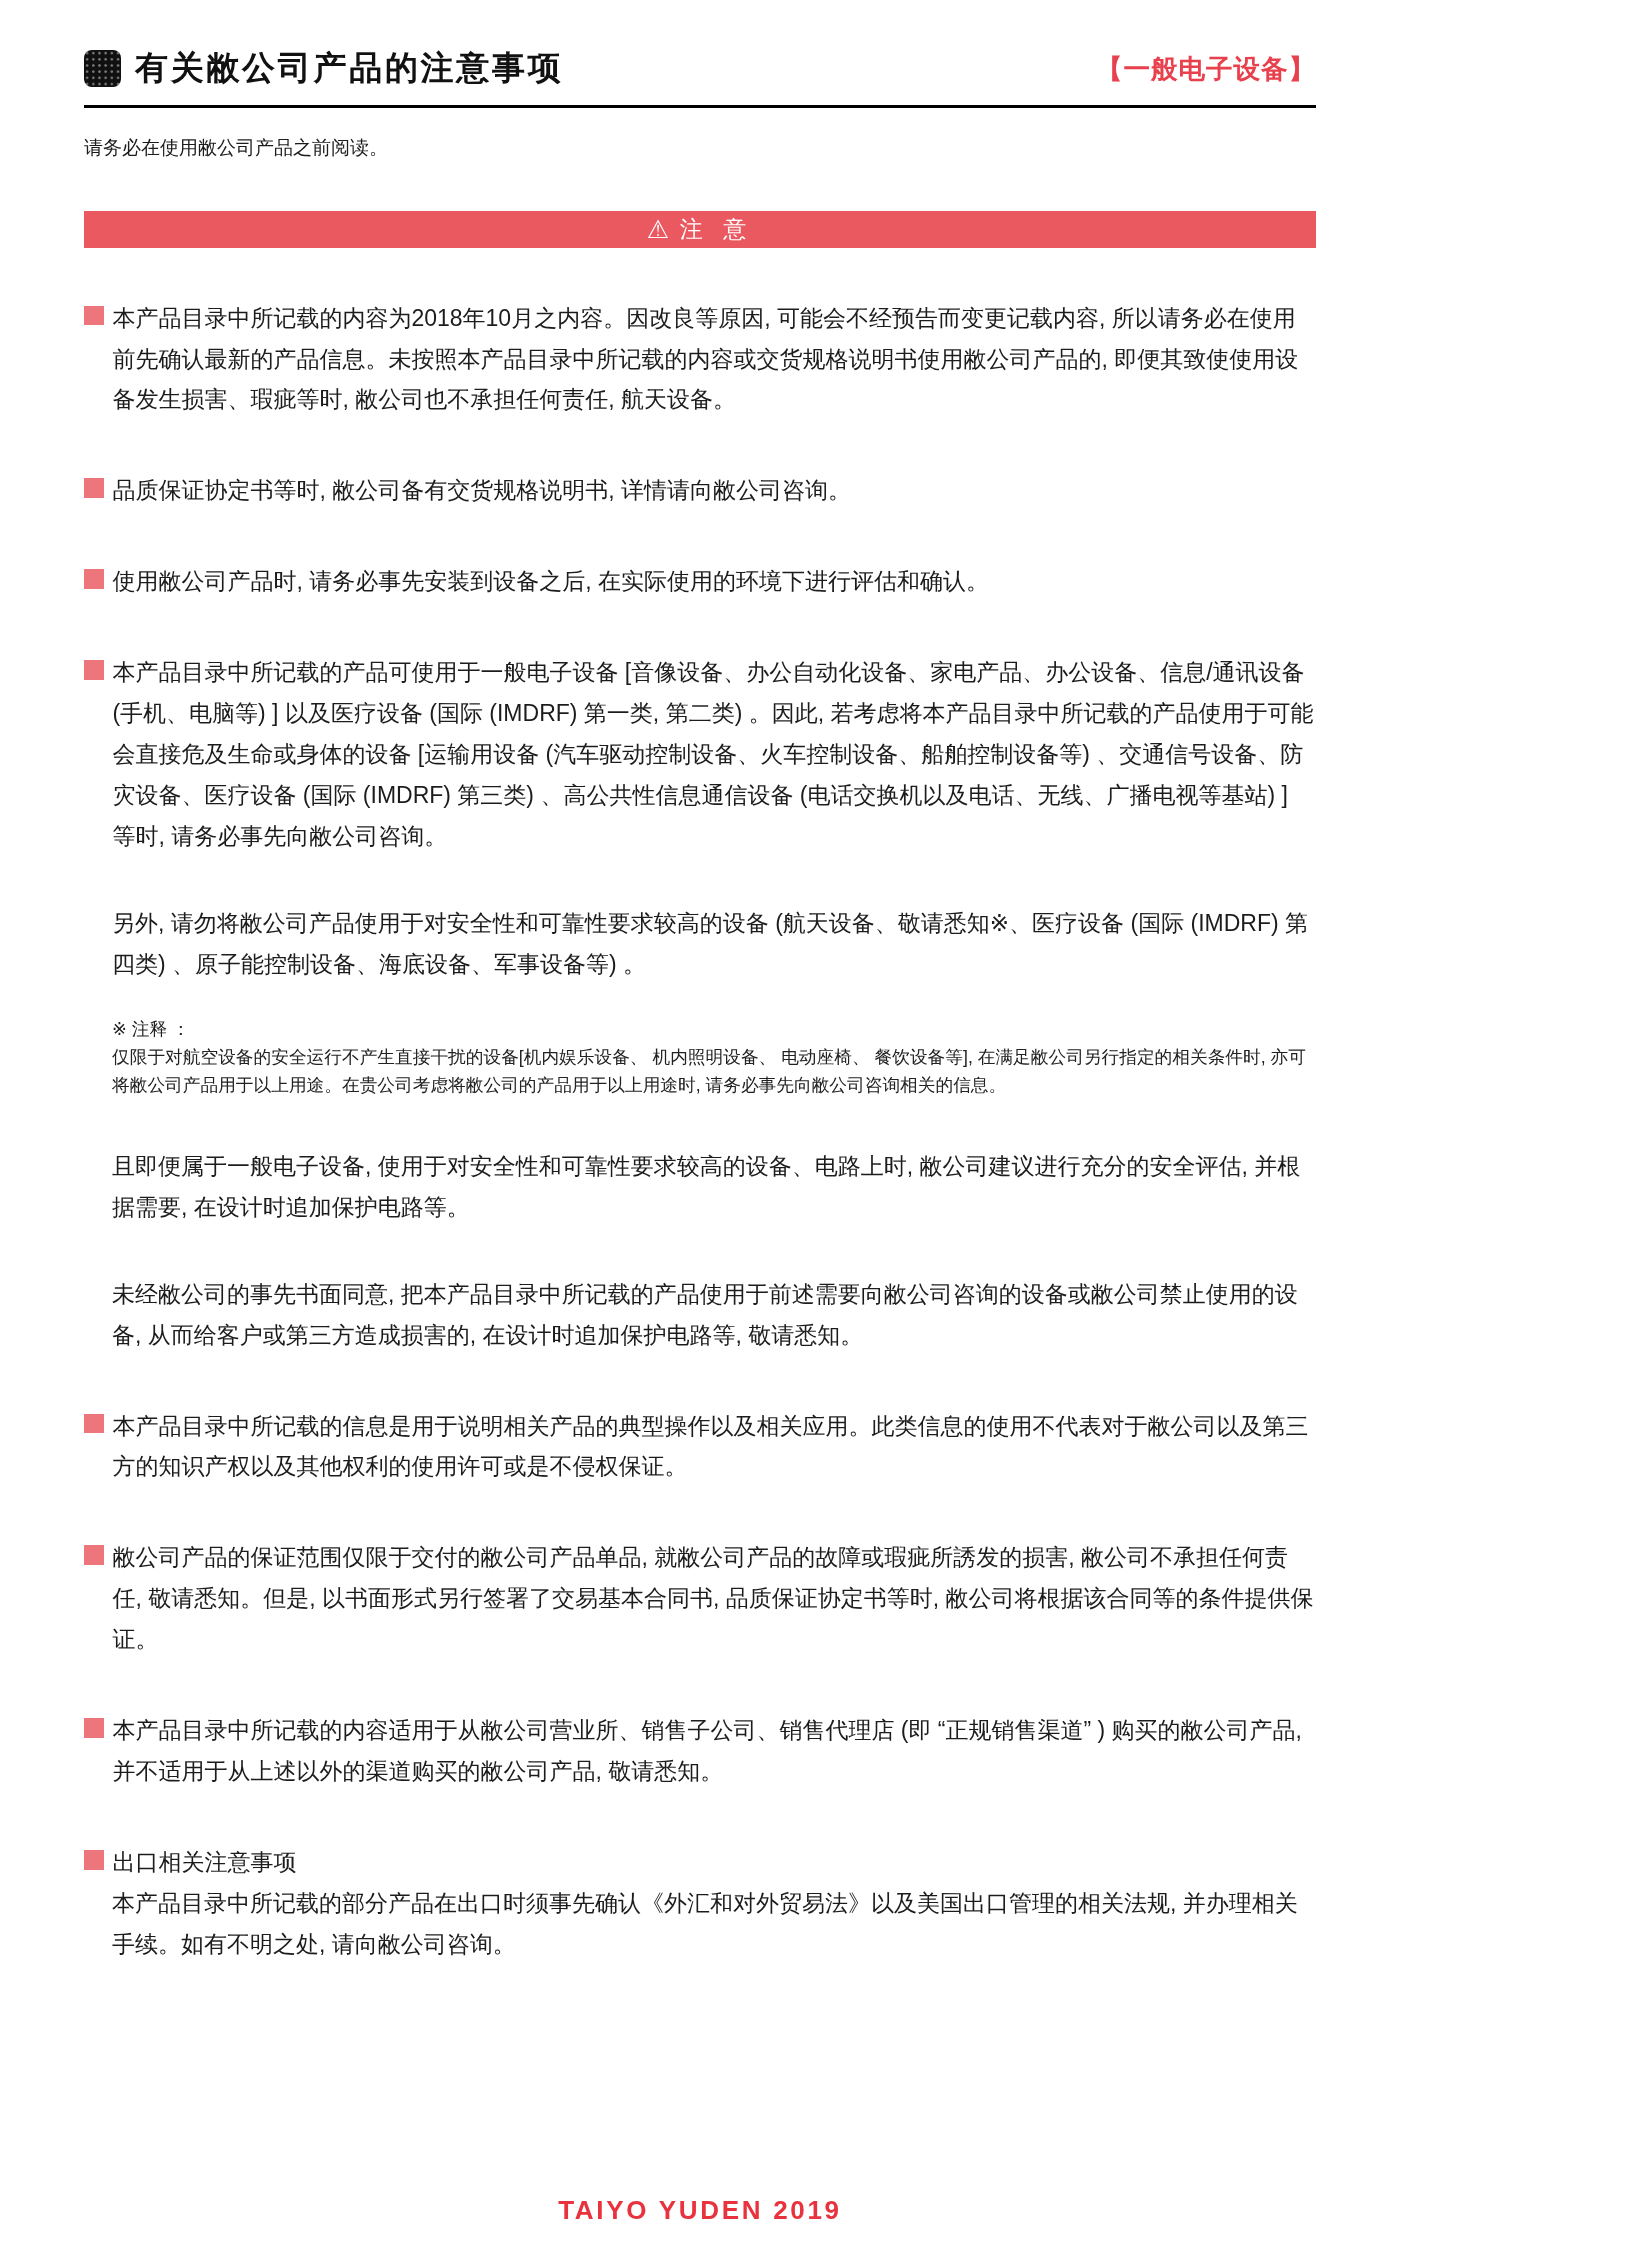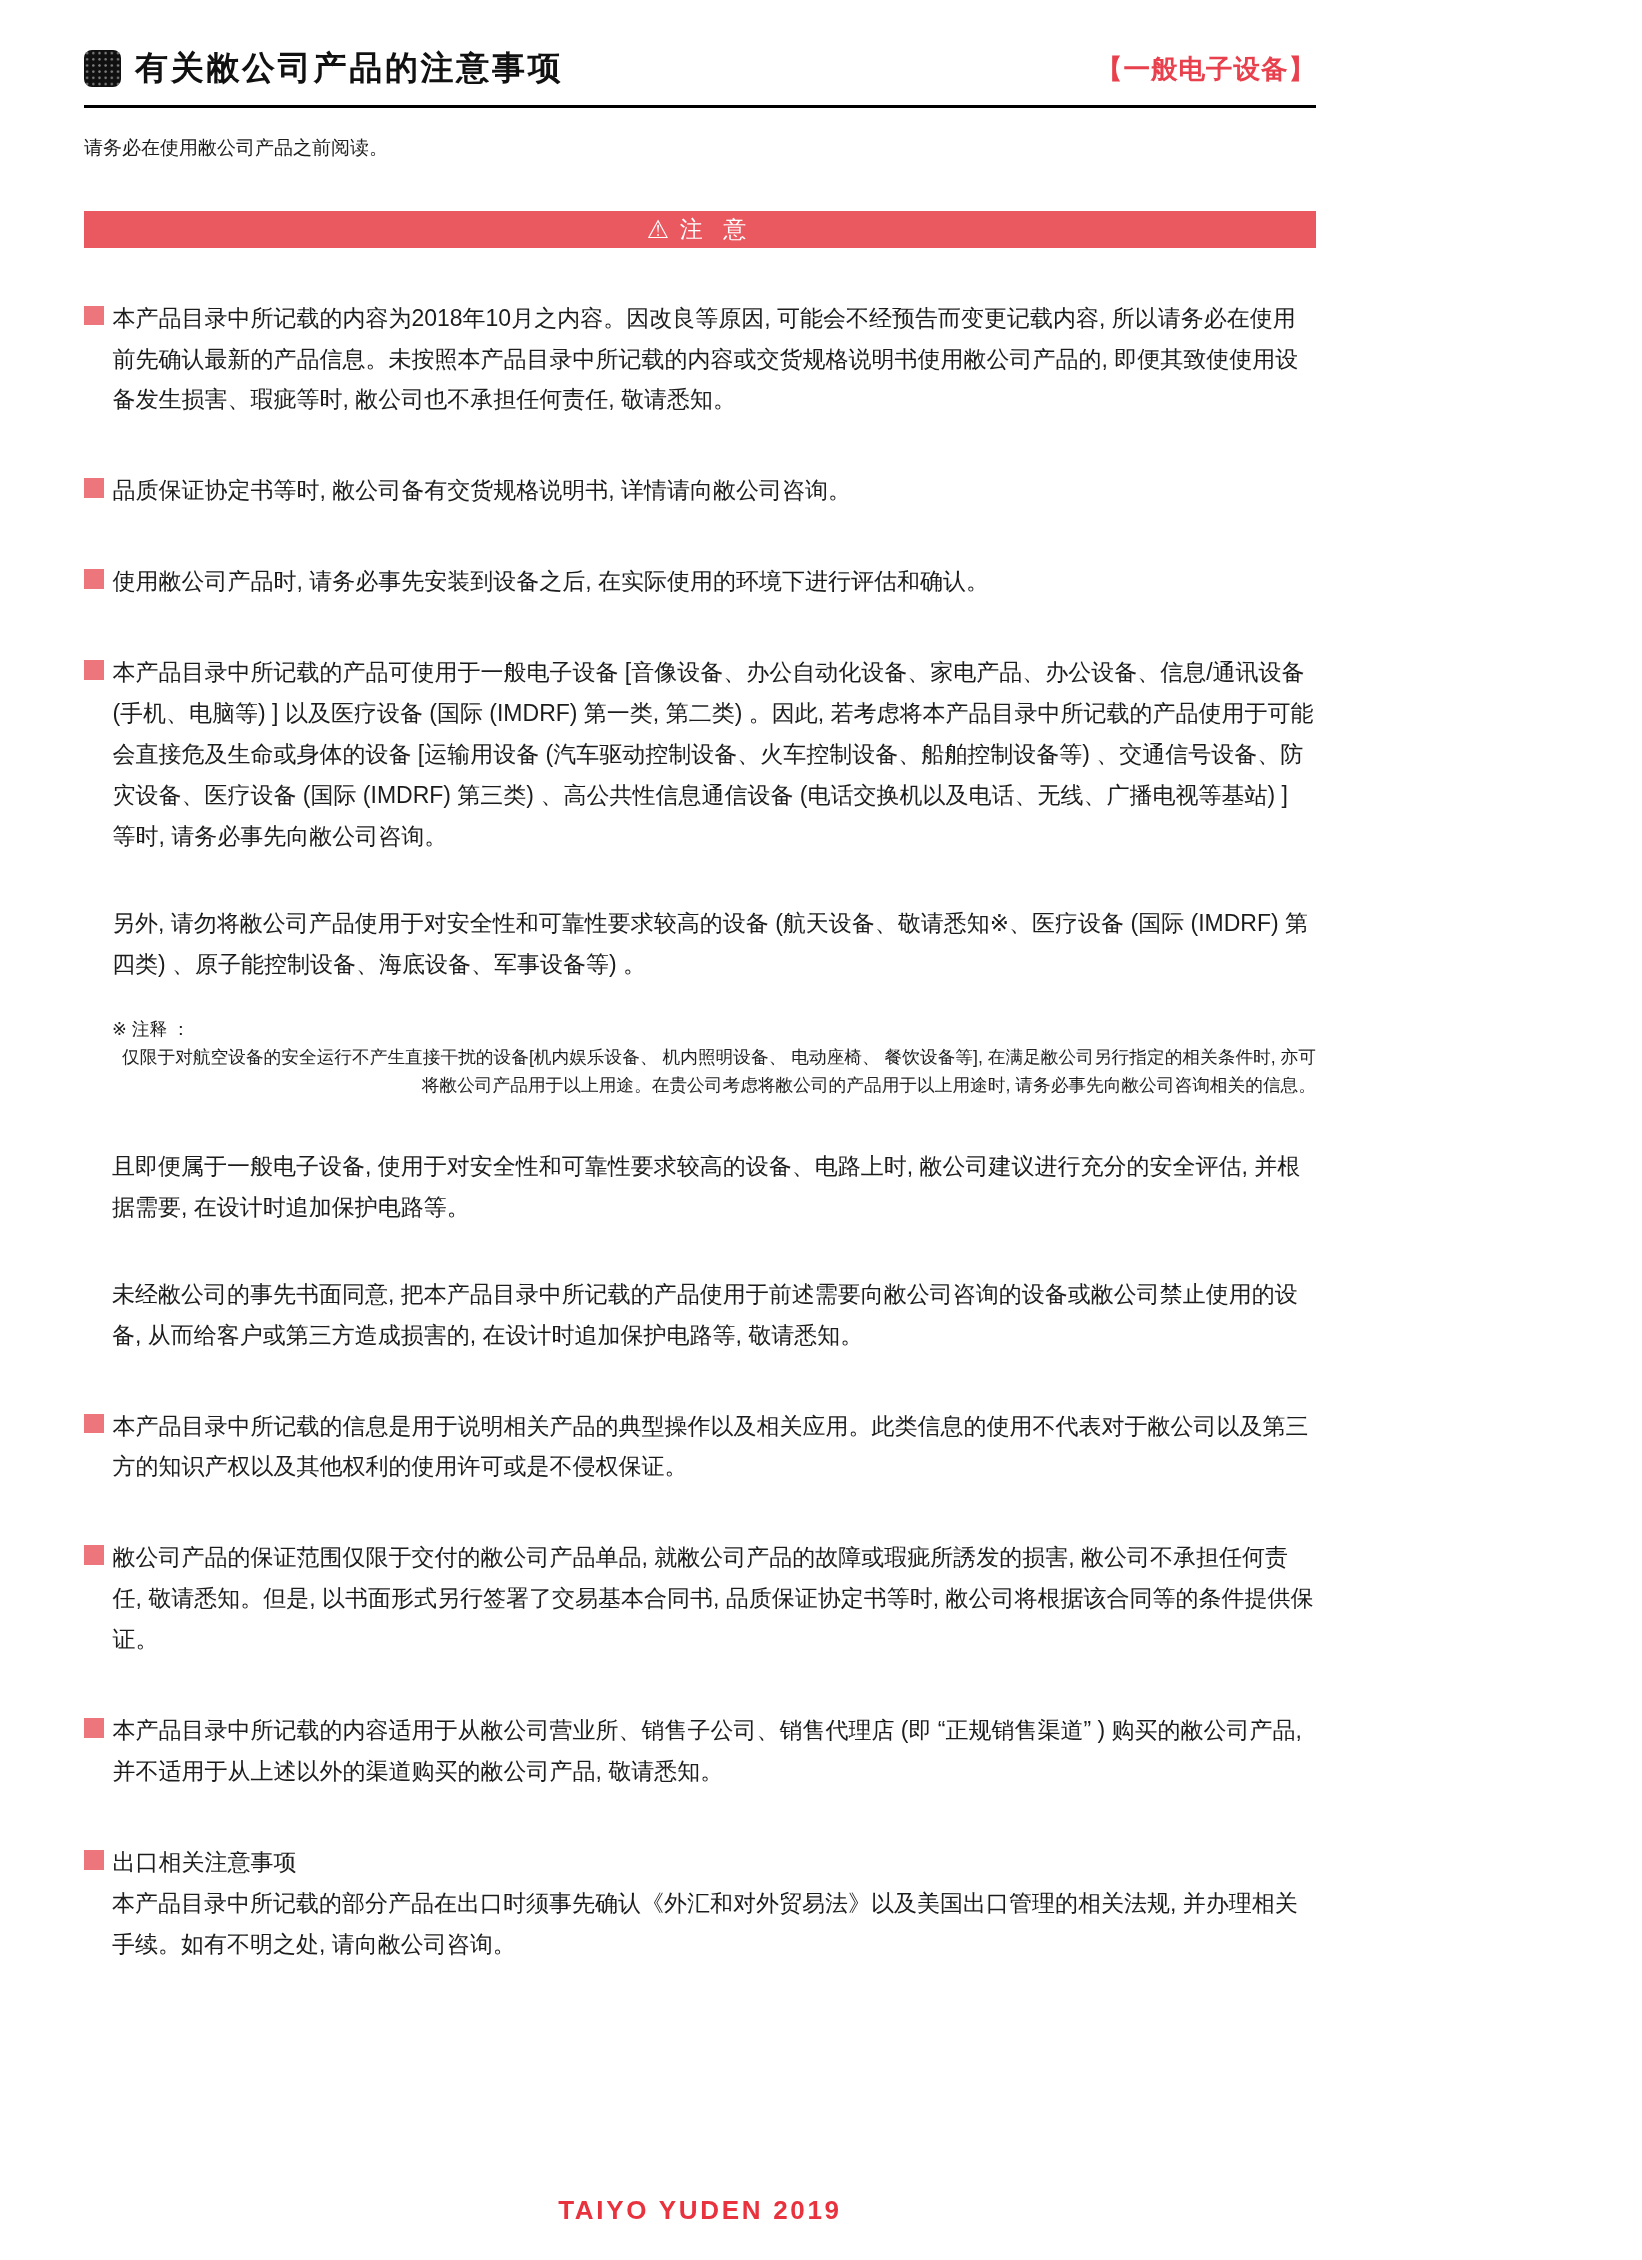--- a/index.html
+++ b/index.html
@@ -39,21 +39,21 @@
   .item { display:flex; margin-top:50px; }
   .bullet { flex:none; width:19.5px; height:19.5px; background:#ed757c; margin:8px 8.9px 0 0; }
   .txt { font-size:23px; line-height:1.78; }
   .para { font-size:23px; line-height:1.78; margin-top:46px; padding-left:28px; }
   .para.tight { margin-top:0; }
   .note {
     display:flex; margin-top:30px; padding-left:28px;
     font-size:17.7px; line-height:1.6; color:#222;flex-direction:column;
   }
   .note-label { flex:none; margin-right:8.9px; white-space:nowrap; }
-  .note-text { max-width:1237px;text-align:right; }
+  .note-text { max-width:1237px; }
   
   .footer {
     margin-top:auto; text-align:center;
     color:#e8333e; font-weight:bold; 
     font-size:26px; letter-spacing:2.7px;
     padding-bottom:7px;
   }
 </style>
 </head>
 <body>
@@ -68,21 +68,21 @@
 
   <p class="intro">请务必在使用敝公司产品之前阅读。</p>
 
   <div class="banner">
     <span class="warn-glyph">⚠</span>
     <span class="banner-label">注 意</span>
   </div>
 
   <div class="item">
     <span class="bullet"></span>
-    <p class="txt">本产品目录中所记载的内容为2018年10月之内容。因改良等原因, 可能会不经预告而变更记载内容, 所以请务必在使用前先确认最新的产品信息。未按照本产品目录中所记载的内容或交货规格说明书使用敝公司产品的, 即便其致使使用设备发生损害、瑕疵等时, 敝公司也不承担任何责任, 敬请悉知。</p>
+    <p class="txt">本产品目录中所记载的内容为2018年10月之内容。因改良等原因, 可能会不经预告而变更记载内容, 所以请务必在使用前先确认最新的产品信息。未按照本产品目录中所记载的内容或交货规格说明书使用敝公司产品的, 即便其致使使用设备发生损害、瑕疵等时, 敝公司也不承担任何责任, 航天设备。</p>
   </div>
 
   <div class="item">
     <span class="bullet"></span>
     <p class="txt">品质保证协定书等时, 敝公司备有交货规格说明书, 详情请向敝公司咨询。</p>
   </div>
 
   <div class="item">
     <span class="bullet"></span>
     <p class="txt">使用敝公司产品时, 请务必事先安装到设备之后, 在实际使用的环境下进行评估和确认。</p>

